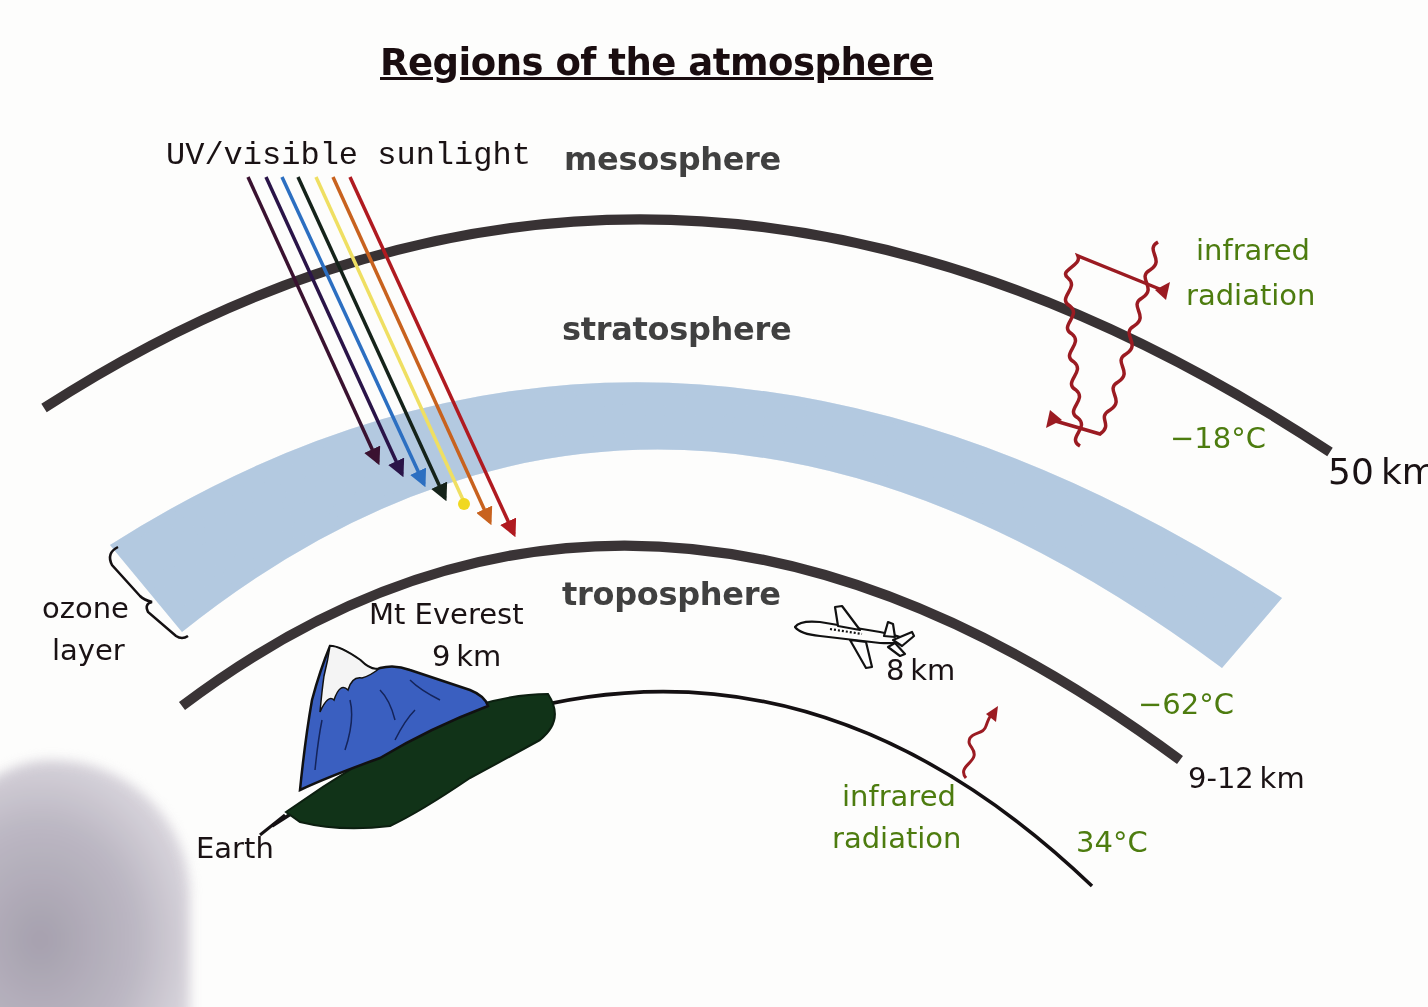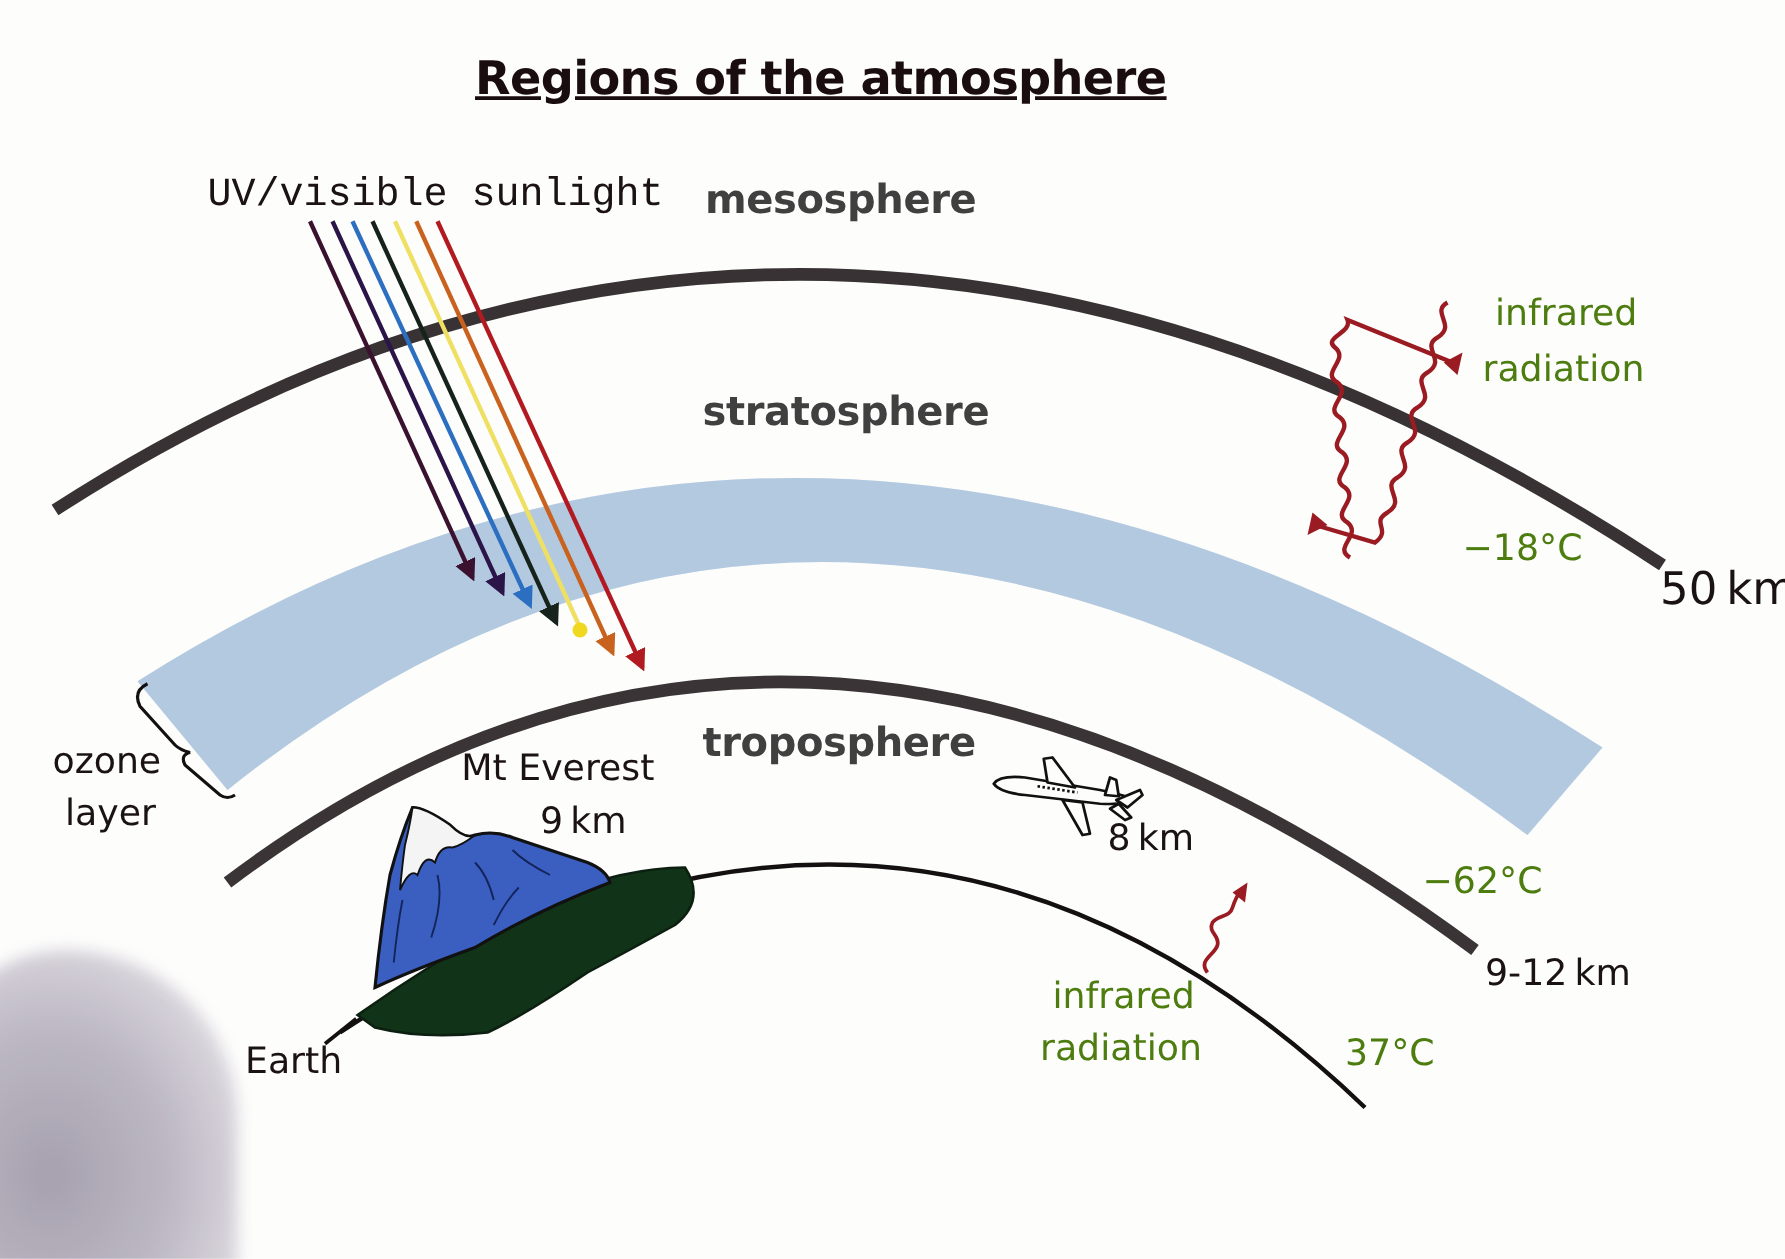--- a/index.html
+++ b/index.html
@@ -123,16 +123,16 @@
   <div class="lbl plain" style="left:432px; top:642px;">9 km</div>
 
   <div class="lbl plain" style="left:886px; top:656px;">8 km</div>
 
   <div class="lbl red" style="left:1112px; top:690px;margin-left:26px;">−62°C</div>
   <div class="lbl plain" style="left:1188px; top:764px;">9-12 km</div>
 
   <div class="lbl red" style="left:842px; top:782px;">infrared</div>
   <div class="lbl red" style="left:832px; top:824px;">radiation</div>
 
-  <div class="lbl red" style="left:1076px; top:828px;">37°C</div>
+  <div class="lbl red" style="left:1076px; top:828px;">34°C</div>
 
   <div class="lbl plain" style="left:196px; top:834px;">Earth</div>
 </div>
 
 </body></html>

